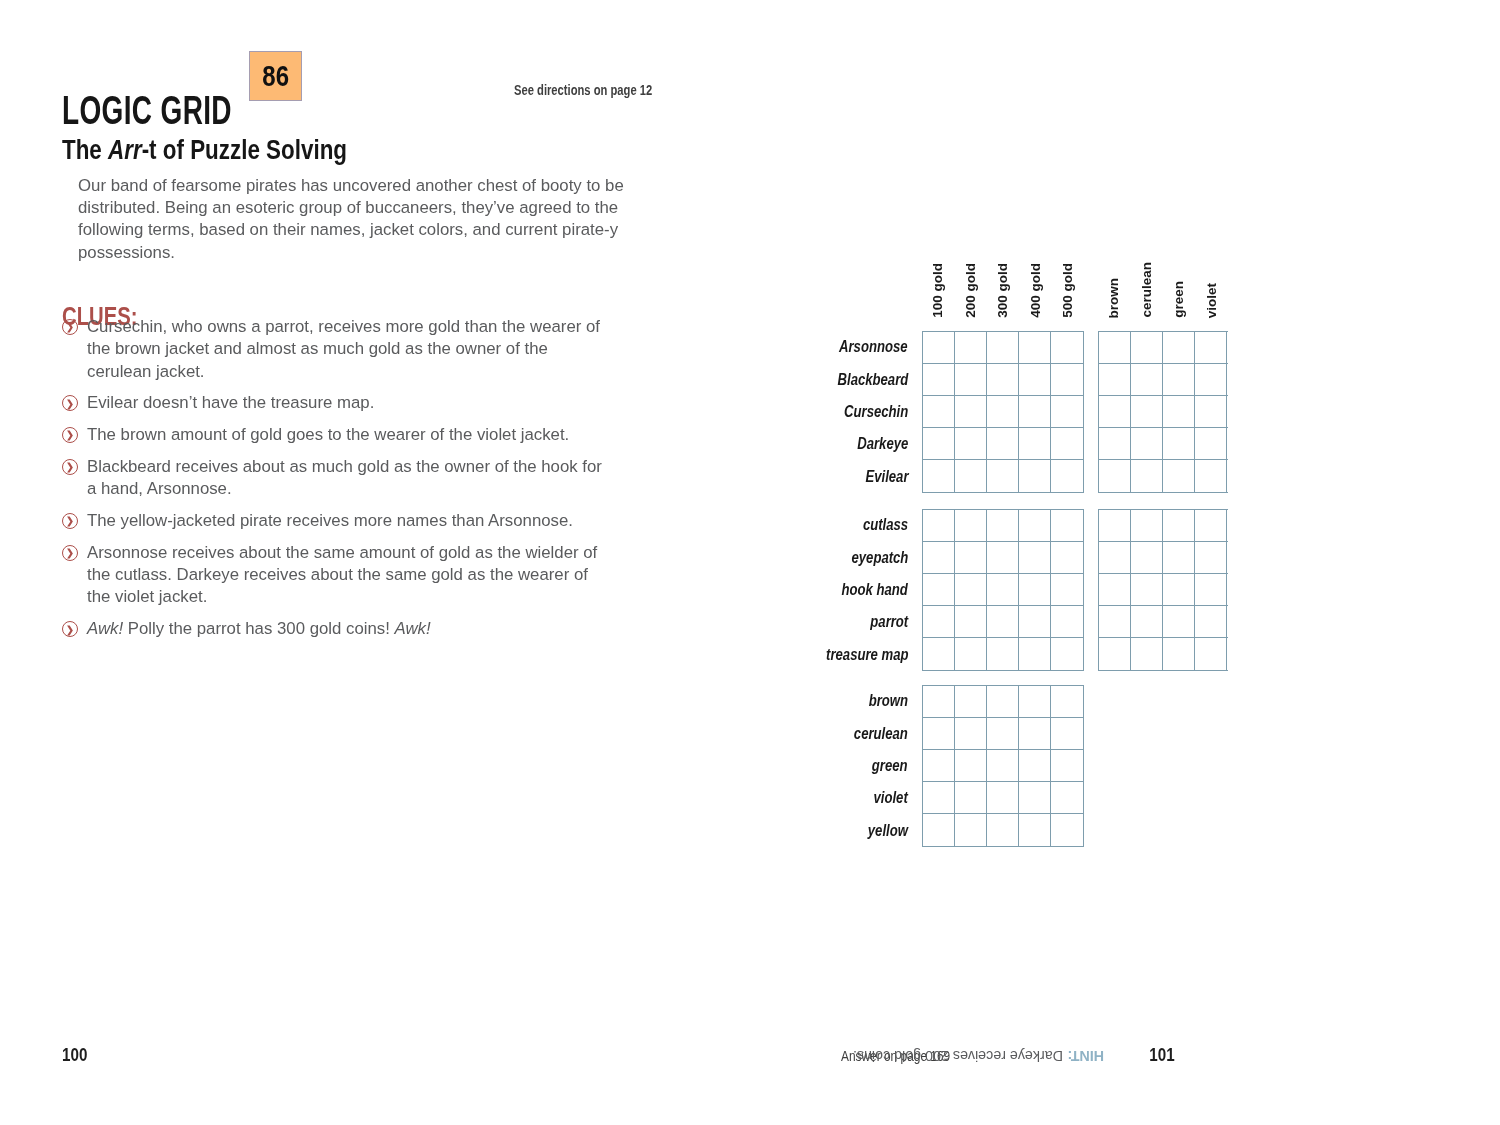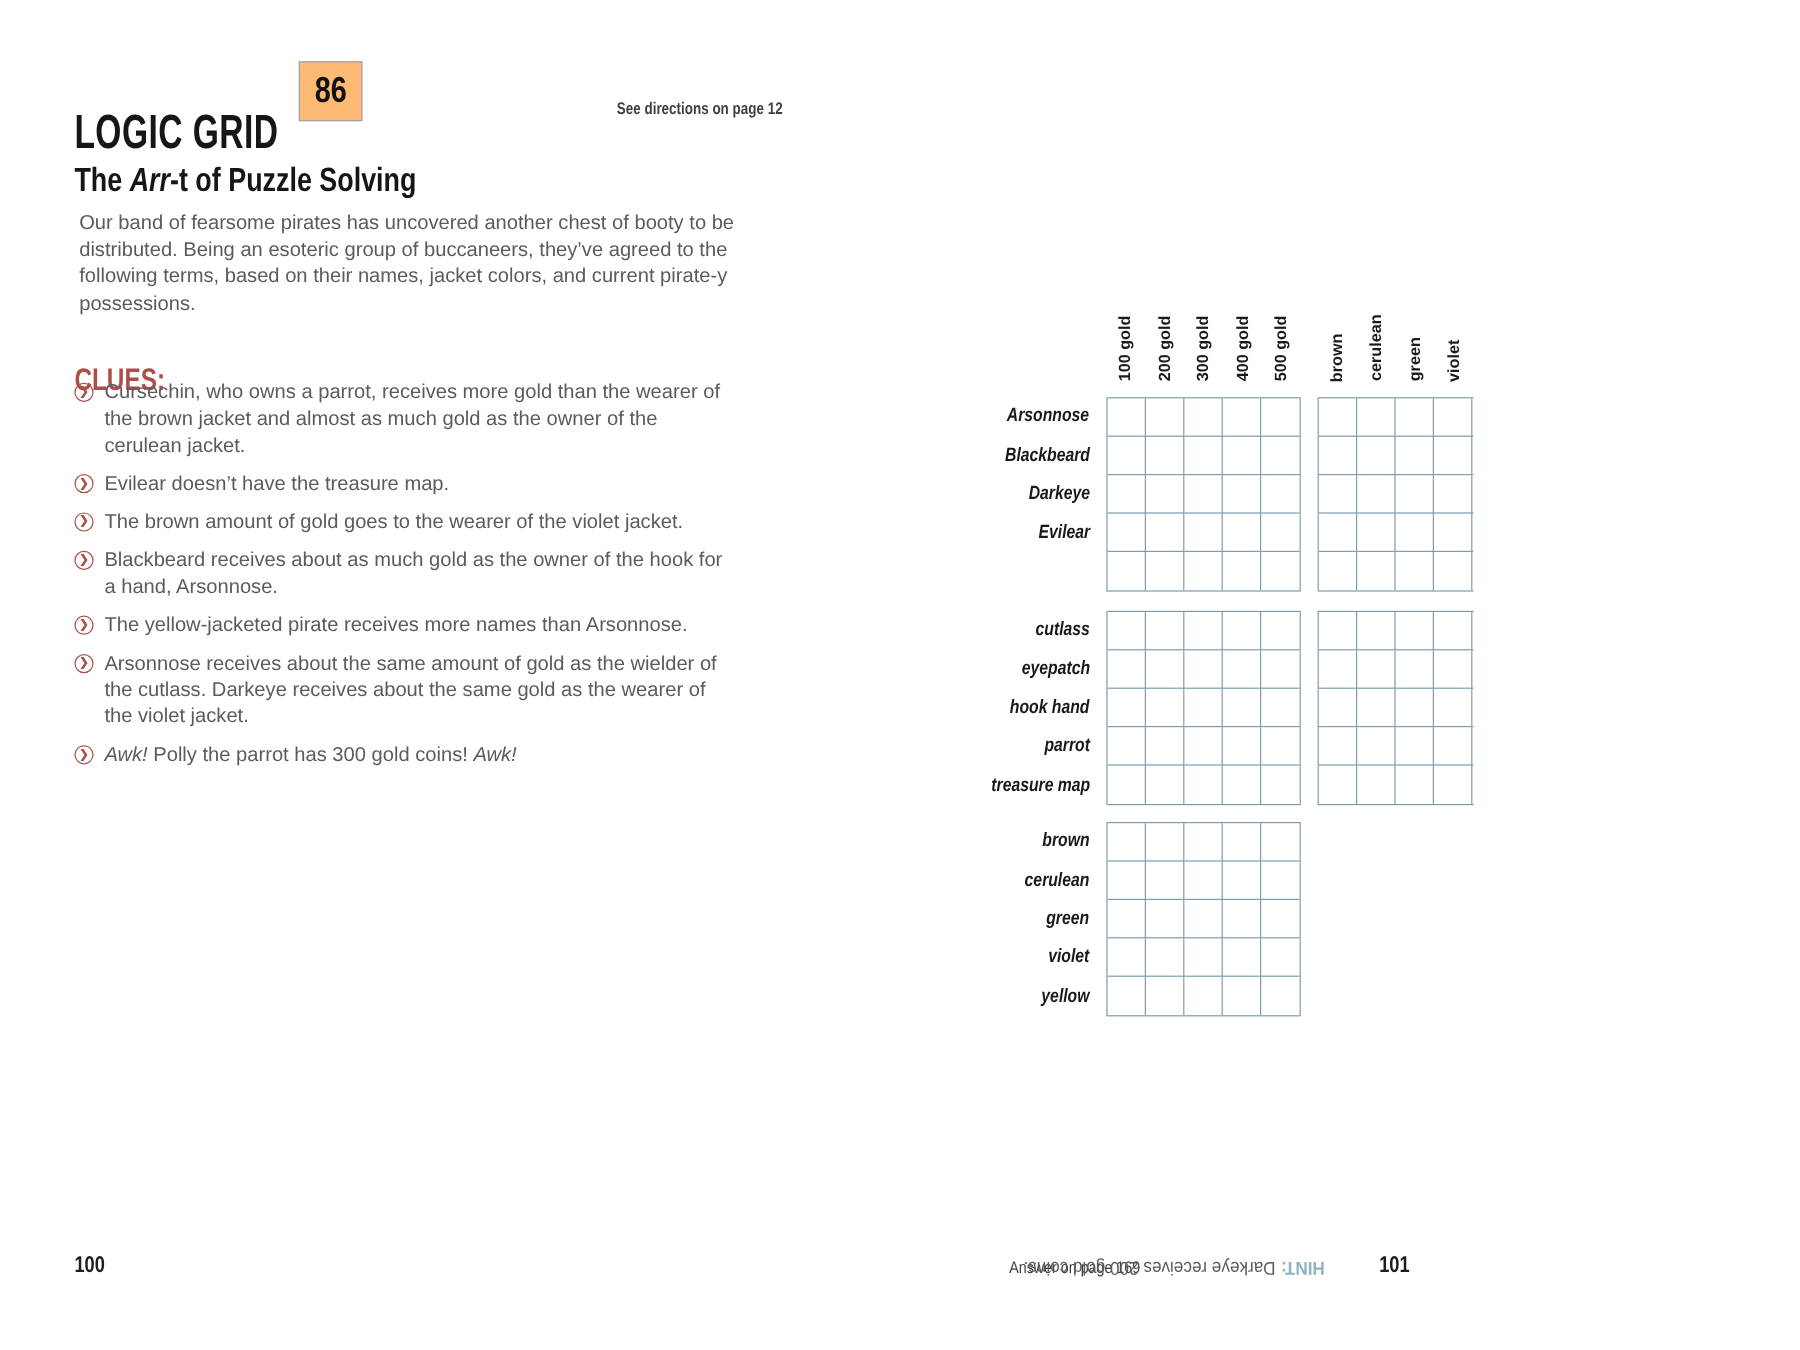--- a/index.html
+++ b/index.html
@@ -18,21 +18,21 @@
   .kicker{position:absolute;left:62px;top:63px;font-size:40px;font-weight:700;color:var(--heading-text);
           transform:scaleX(.70);transform-origin:left top;white-space:nowrap;line-height:1;letter-spacing:.5px;}
   .numbox{position:absolute;left:249px;top:51px;width:53px;height:50px;background:#fdba74;
           border:1.5px solid #a59db1;display:flex;align-items:center;justify-content:center;}
   .numbox span{font-size:30px;font-weight:700;color:#111;transform:scaleX(.8);line-height:1;}
   .directions{position:absolute;left:514px;top:82px;font-size:14px;font-weight:700;color:#3f3f3f;
           transform:scaleX(.80);transform-origin:left top;white-space:nowrap;}
   .subtitle{position:absolute;left:62px;top:110px;font-size:28px;font-weight:700;color:var(--heading-text);
           transform:scaleX(.80);transform-origin:left top;white-space:nowrap;line-height:1.2;}
   .subtitle em{font-style:italic;}
-  .intro{position:absolute;left:66px;top:158px;width:585px;font-size:16.8px;line-height:22.3px;color:var(--body-text);}
+  .intro{position:absolute;left:78px;top:158px;width:585px;font-size:16.8px;line-height:22.3px;color:var(--body-text);}
 
   
   .clues-heading{position:absolute;left:62px;top:277px;font-size:26px;font-weight:700;color:var(--accent-red);
           transform:scaleX(.78);transform-origin:left top;line-height:1;white-space:nowrap;}
   .clues{position:absolute;left:62px;top:316px;width:560px;margin:0;padding:0;list-style:none;}
   .clue{display:flex;align-items:flex-start;gap:9px;margin-bottom:9.5px;
         font-size:16.8px;line-height:22.3px;color:var(--body-text);}
   .clue .text{width:528px;}
   .clue .text em{font-style:italic;margin-top:19px;}
   .bullet{flex:0 0 auto;width:16px;height:16px;margin-top:3px;border:1.5px solid var(--accent-red);
@@ -183,20 +183,23 @@
         </div>
       </div>
       <div class="rowlabels rl0">
         <div class="rlabel">
           <span>Arsonnose</span>
         </div>
         <div class="rlabel">
           <span>Blackbeard</span>
         </div>
         <div class="rlabel">
+          <span>Cursechin</span>
+        </div>
+        <div class="rlabel">
           <span>Darkeye</span>
         </div>
         <div class="rlabel">
           <span>Evilear</span>
         </div>
       </div>
       <div class="block b00">
         <div class="cell"></div>
         <div class="cell"></div>
         <div class="cell"></div>

